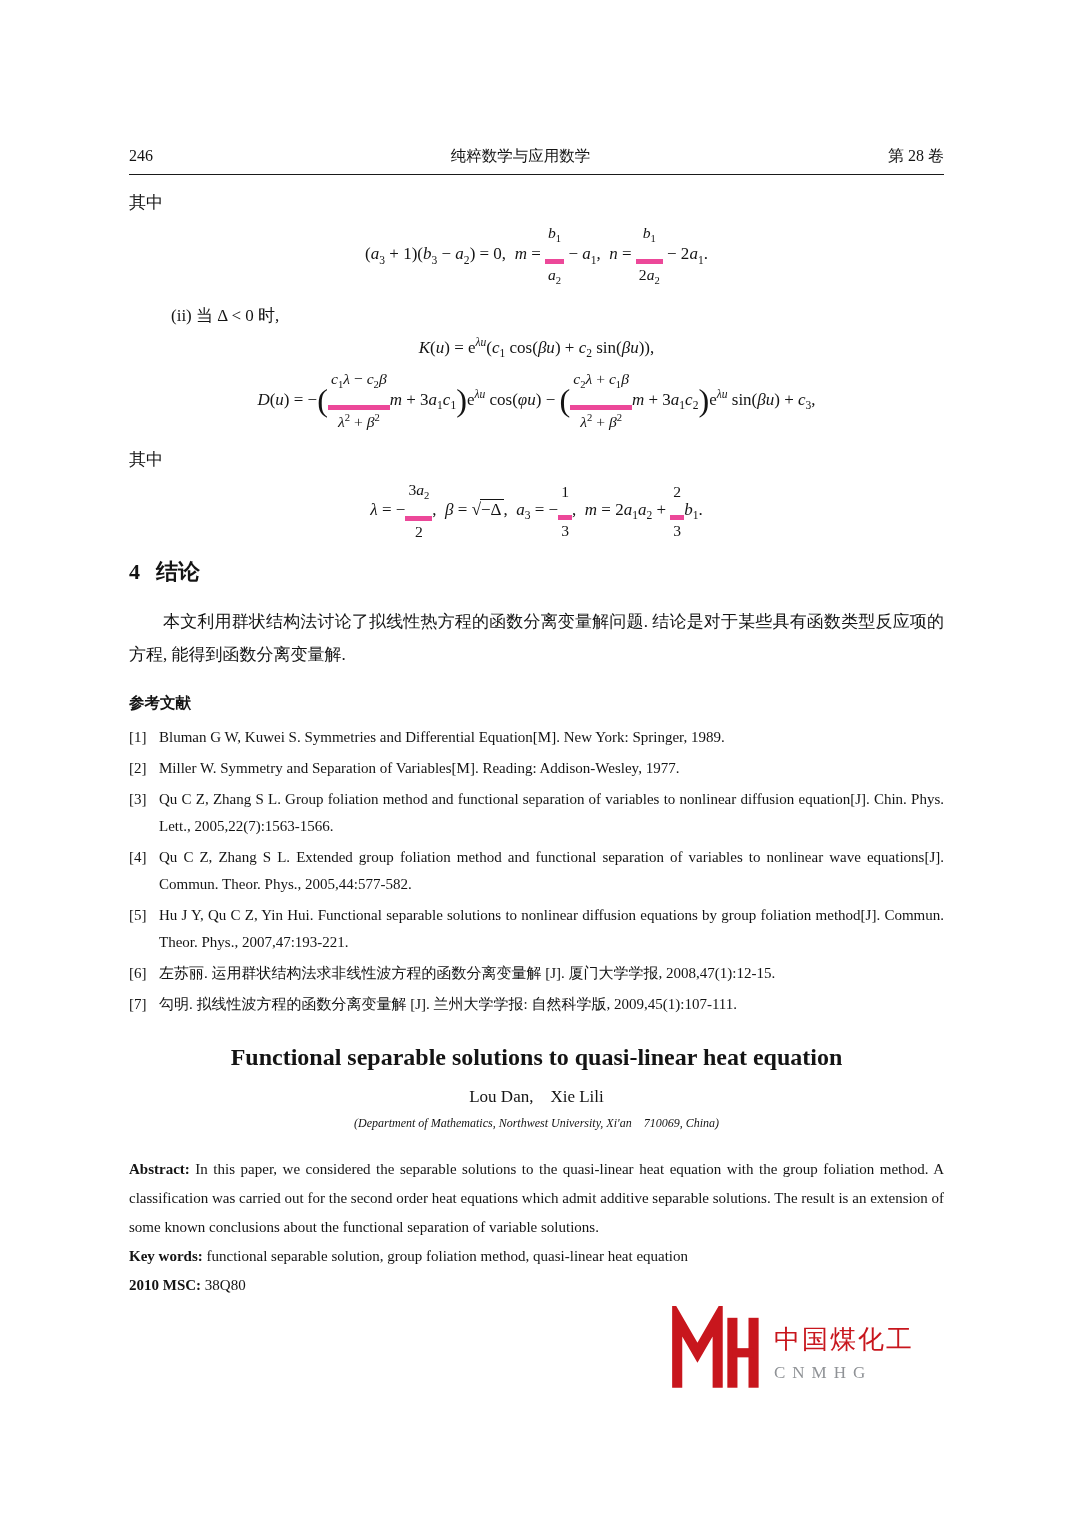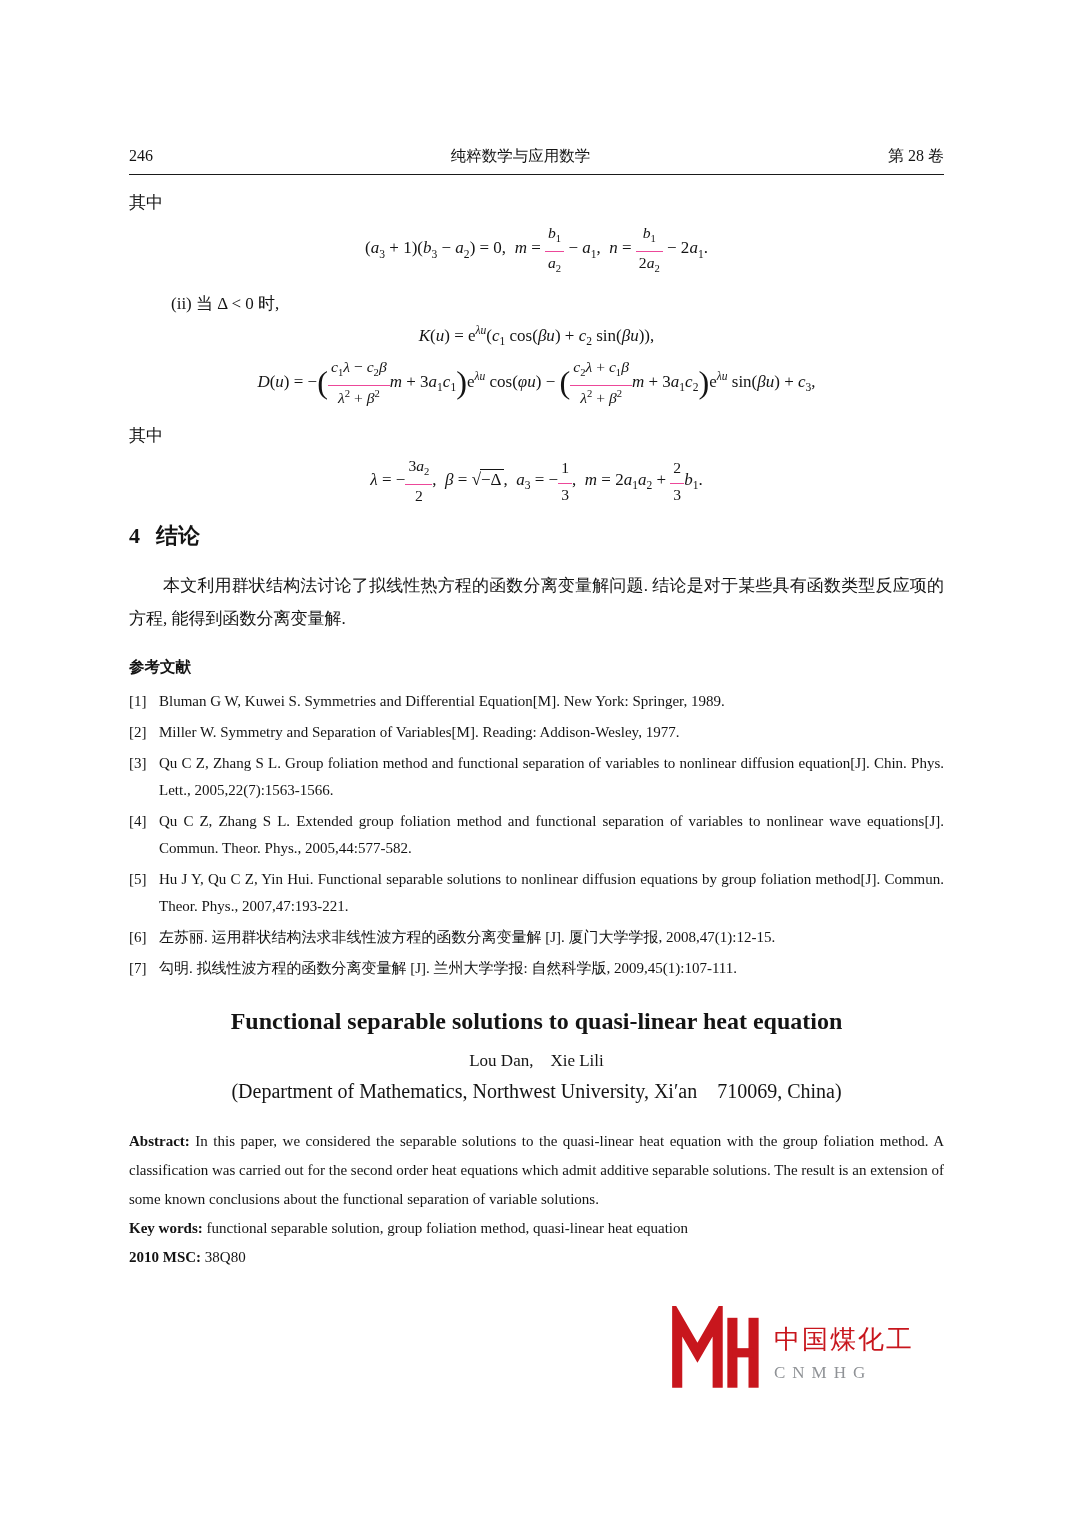--- a/index.html
+++ b/index.html
@@ -19,21 +19,21 @@
   }
   .running-head .center { font-size: 15.5px; }
 
   
   .plain-line { font-size: 17px; margin-top: 16px; }
   .eq { text-align: center; font-size: 17px; margin: 9px 0; }
   .eq i, .plain-line i { font-family: "Liberation Serif", serif; }
   sub { font-size: 68%; }
   sup { font-size: 68%; }
   .frac { display: inline-block; vertical-align: middle; text-align: center; font-size: 0.92em; line-height: 1.25; }
-  .frac .num { display: block; border-bottom: 1px solid #ec4899; padding: 0 3px 6px; }
+  .frac .num { display: block; border-bottom: 5px solid #ec4899; padding: 0 3px 14px; }
   .frac .den { display: block; padding: 1px 3px 0; }
   .bp { font-size: 1.9em; font-weight: 400; vertical-align: middle; line-height: 1; }
   .ol { border-top: 1.2px solid #141414; padding: 0 2px 0 1px; margin-left: -1px; }
   .indented { text-indent: 42px; }
 
   
   .sec-heading { margin-top: 15px; font-size: 22px; font-weight: bold; }
   .sec-heading .sec-num { margin-right: 16px; }
   .body-par {
     margin-top: 18px; font-size: 17px; line-height: 33px;
@@ -43,21 +43,21 @@
   
   .ref-heading { margin-top: 22px; font-size: 15.5px; font-weight: bold; }
   .ref-list { margin-top: 10px; }
   .ref { display: flex; font-size: 15px; line-height: 27px; margin-bottom: 4px; text-align: justify; }
   .ref-label { flex: 0 0 30px; }
   .ref-text { flex: 1; }
 
   
   .en-title { margin-top: 26px; text-align: center; font-size: 24px; font-weight: bold; }
   .en-authors { margin-top: 16px; text-align: center; font-size: 17px; }
-  .en-affil { margin-top: 9px; text-align: center; font-size: 20px; }
+  .en-affil { margin-top: 9px; text-align: center; font-size: 12px; font-style: italic; }
   .en-abstract { margin-top: 24px; font-size: 15px; line-height: 29px; text-align: justify; }
   .en-line { font-size: 15px; line-height: 29px; }
   .bold { font-weight: bold; }
 
   
   .logo { position: absolute; left: 668px; top: 1306px; display: flex; align-items: center; }
   .logo-text { margin-left: 14px; display: flex; flex-direction: column; justify-content: center; }
   .logo-cn { font-size: 26px; letter-spacing: 2px; font-weight: 500; }
   .logo-en { margin-top: 6px; font-family: Liberation Serif, serif; font-size: 17px; letter-spacing: 7px; color: #8f9296; }
 </style>

